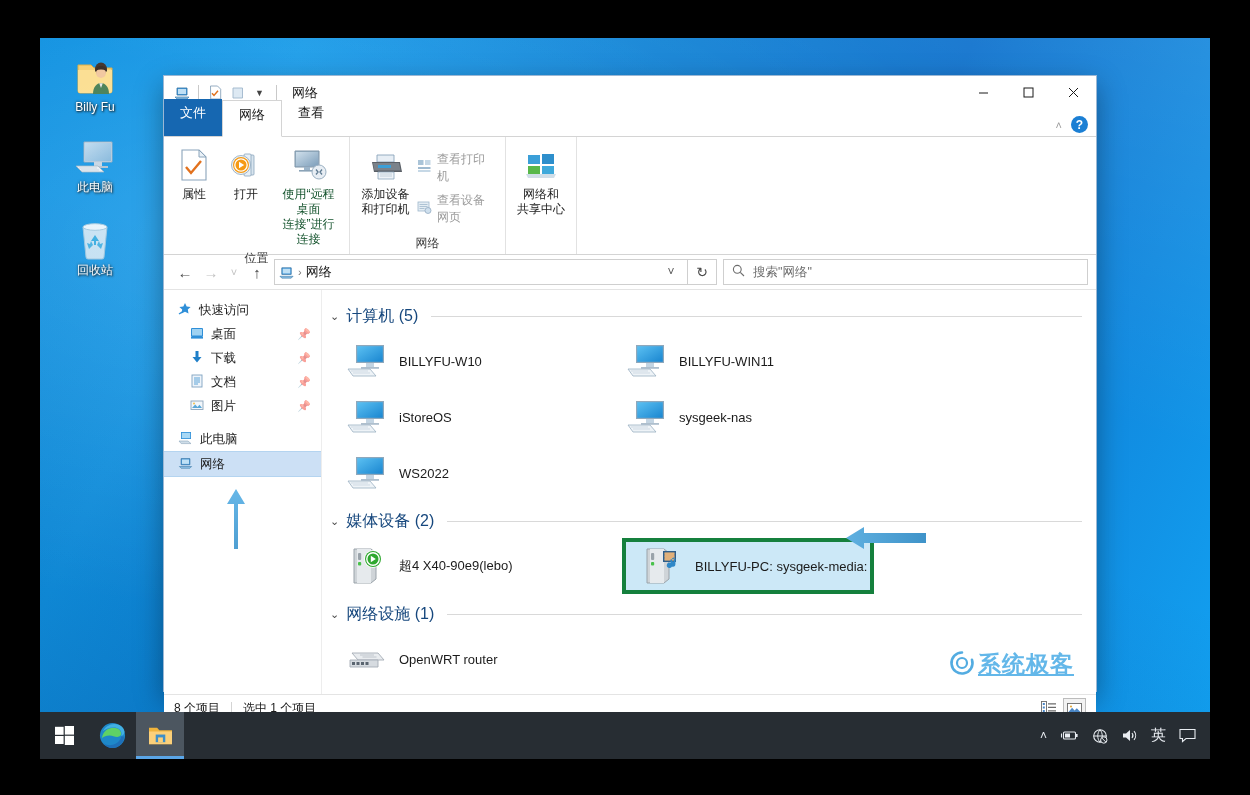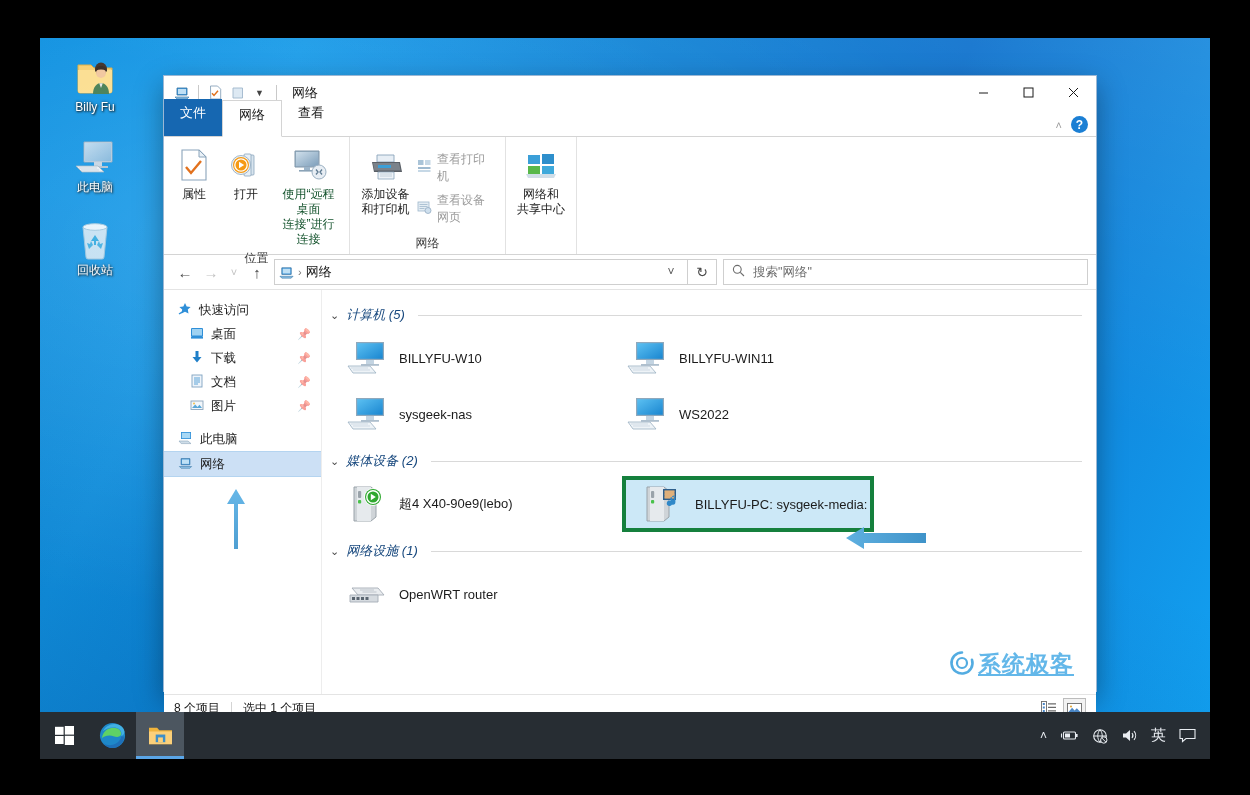--- a/index.html
+++ b/index.html
@@ -105,21 +105,21 @@
   .navpane{width:157px;background:#fff;padding-top:8px;position:relative;border-right:1px solid #ededed;}
   .nav-item{height:24px;display:flex;align-items:center;gap:7px;font-size:12.5px;color:#1b1b1b;padding-left:14px;position:relative;}
   .nav-item.indent{padding-left:26px;}
   .nav-item.sel{background:#cce0f5;border-top:1px solid #b4d4f0;border-bottom:1px solid #b4d4f0;}
   .nav-item .pin{position:absolute;right:10px;opacity:.5;font-size:11px;}
   .nav-spacer{height:9px;}
 
   .content{flex:1;background:#fff;padding:12px 14px 0 8px;position:relative;overflow:hidden;}
   .grouphdr{display:flex;align-items:center;gap:7px;margin:4px 0 6px 0;}
   .grouphdr .chev{font-size:11px;color:#4a4a4a;}
-  .grouphdr .gt{font-size:13px;color:#16477d;white-space:nowrap;font-style:italic;}
+  .grouphdr .gt{font-size:16px;color:#16477d;white-space:nowrap;}
   .grouphdr .line{flex:1;height:1px;background:#d9d9d9;margin-left:6px;}
   .tiles{display:flex;flex-wrap:wrap;}
   .tile{width:280px;height:56px;display:flex;align-items:center;gap:9px;padding-left:14px;box-sizing:border-box;}
   .tile .ic{width:46px;height:46px;display:flex;align-items:center;justify-content:center;flex-shrink:0;}
   .tile .nm{font-size:13px;color:#1b1b1b;}
   .tile.selected{background:#cce8f7;border:4px solid #15803d;width:252px;}
 
   
   .statusbar{height:26px;border-top:1px solid #e4e4e4;display:flex;align-items:center;padding:0 10px;font-size:12px;color:#1b1b1b;background:#fff;}
   .statusbar .sep{width:1px;height:13px;background:#d4d4d4;margin:0 11px;}
@@ -539,20 +539,41 @@
                     <path d="M6 30h17M8 32h17"></path>
                   </g>
               </svg>
             </span>
             <span class="nm">BILLYFU-WIN11</span>
           </div>
           <div class="tile">
             <span class="ic">
               <svg width="44" height="40" viewBox="0 0 44 40">
                 <path d="M11 4h28v18H11z" fill="#8fa8bc"></path>
+                <path d="M12.2 5.2h25.6v15.6H12.2z" fill="url(#cg3)"></path>
+                <defs>
+                    <linearGradient id="cg3" x1="0" y1="0" x2="1" y2="1">
+                  <stop offset="0" stop-color="#5bc0f2"></stop>
+                      <stop offset="1" stop-color="#1a86d0"></stop>
+                    </linearGradient>
+                  </defs>
+                <path d="M21 22h8v4h-8z" fill="#c3d4e2"></path>
+                <path d="M16 26h18v1.8H16z" fill="#aebfcd"></path>
+                <path d="M3 28h22l6 7H8z" fill="#eef3f7" stroke="#9ab0c2" stroke-width=".8"></path>
+                <g stroke="#c2d0db" stroke-width=".7">
+                    <path d="M6 30h17M8 32h17"></path>
+                  </g>
+              </svg>
+            </span>
+            <span class="nm">iStoreOS</span>
+          </div>
+          <div class="tile">
+            <span class="ic">
+              <svg width="44" height="40" viewBox="0 0 44 40">
+                <path d="M11 4h28v18H11z" fill="#8fa8bc"></path>
                 <path d="M12.2 5.2h25.6v15.6H12.2z" fill="url(#cg4)"></path>
                 <defs>
                     <linearGradient id="cg4" x1="0" y1="0" x2="1" y2="1">
                   <stop offset="0" stop-color="#5bc0f2"></stop>
                       <stop offset="1" stop-color="#1a86d0"></stop>
                     </linearGradient>
                   </defs>
                 <path d="M21 22h8v4h-8z" fill="#c3d4e2"></path>
                 <path d="M16 26h18v1.8H16z" fill="#aebfcd"></path>
                 <path d="M3 28h22l6 7H8z" fill="#eef3f7" stroke="#9ab0c2" stroke-width=".8"></path>

